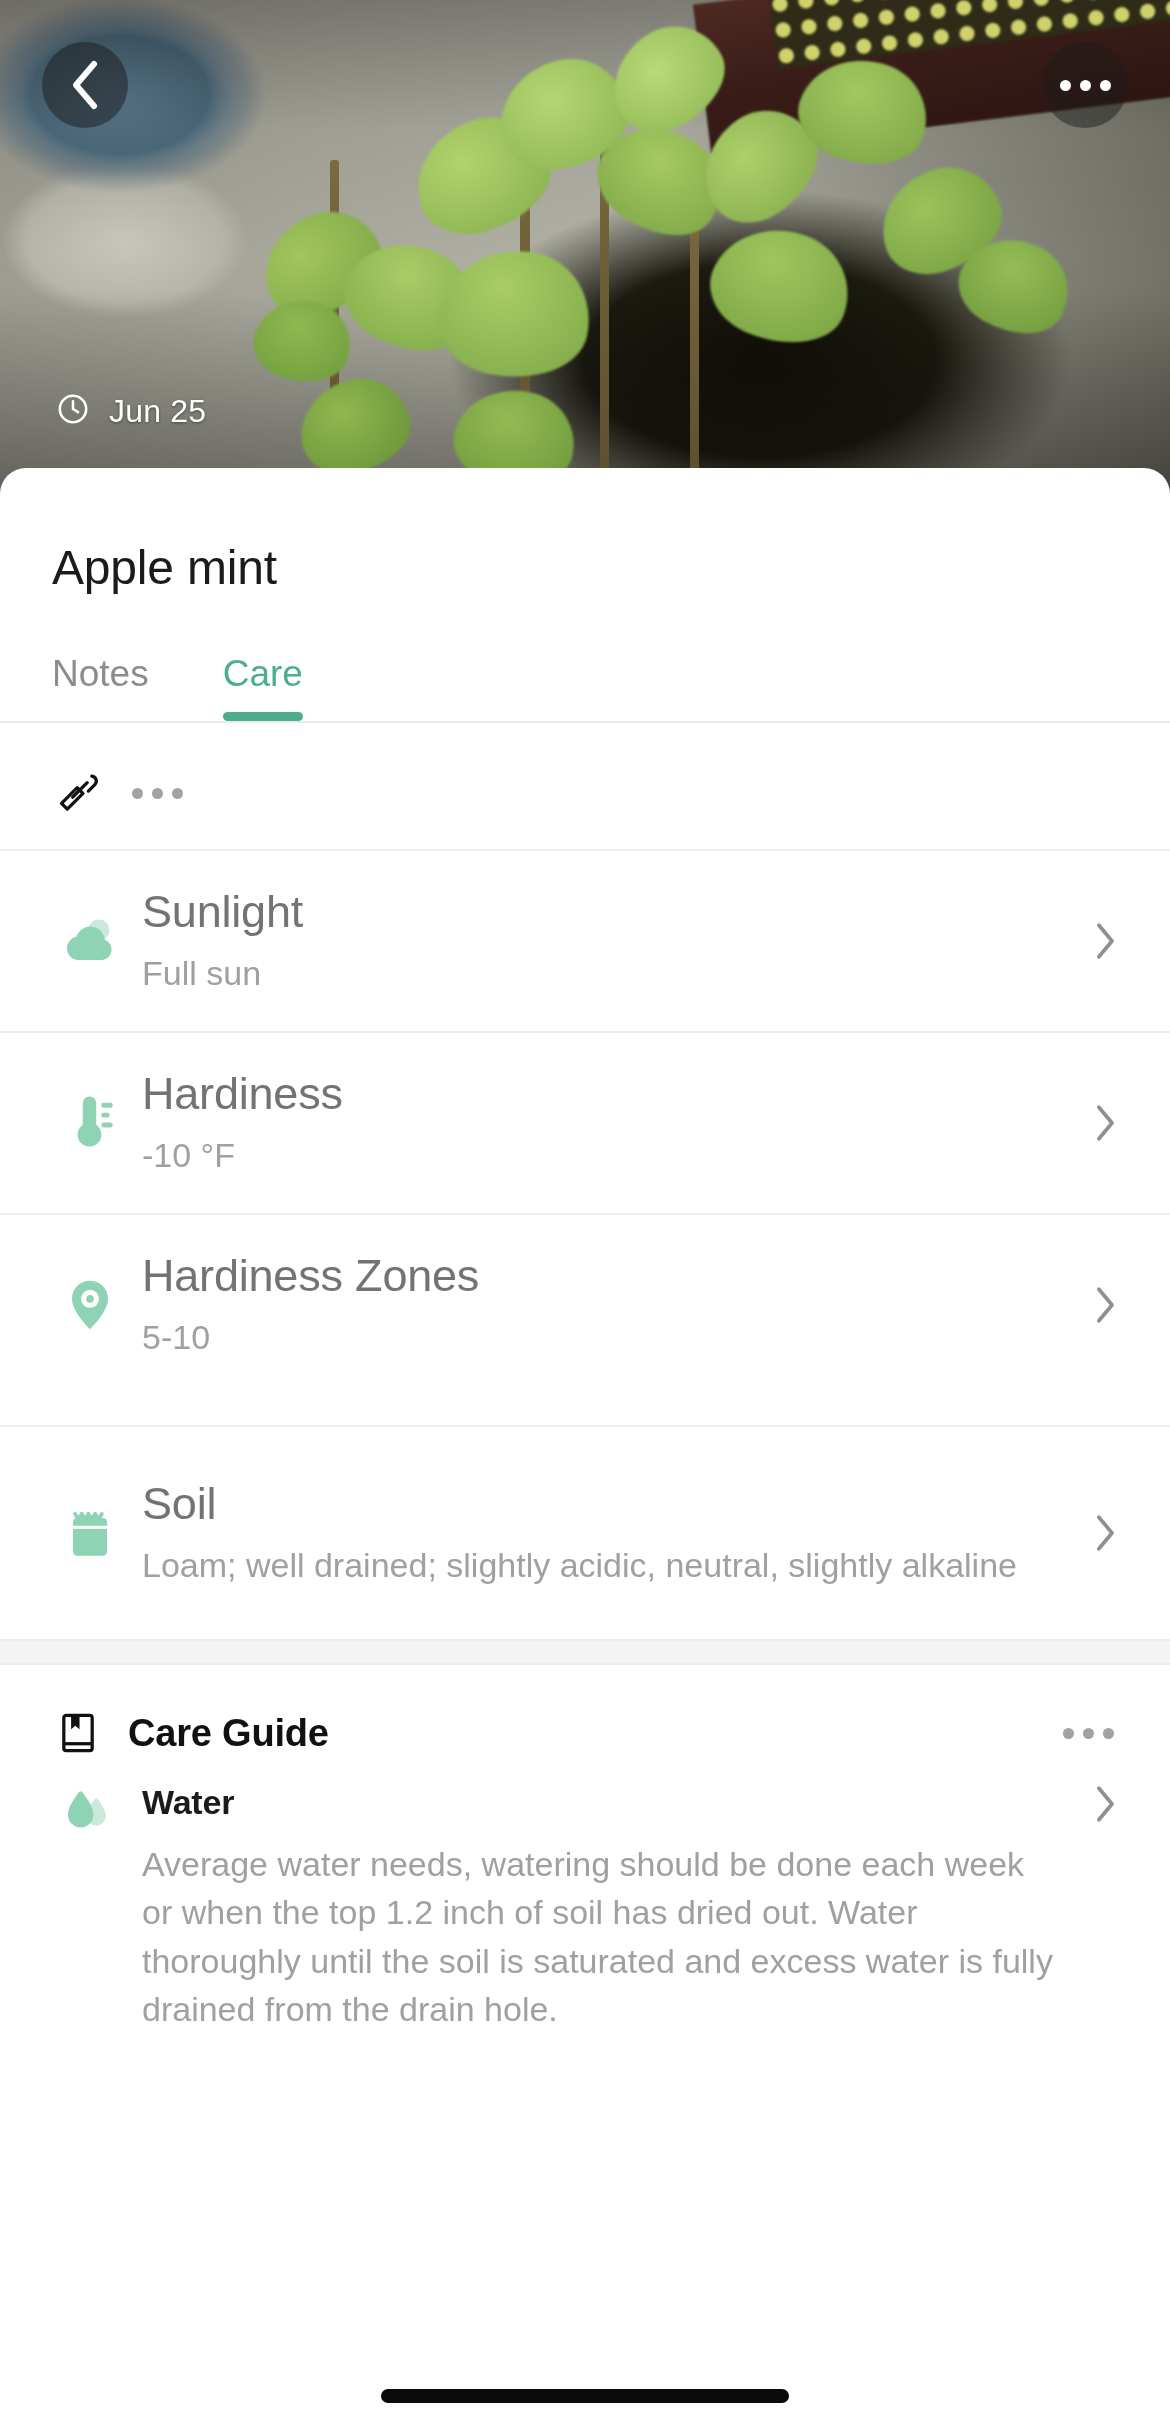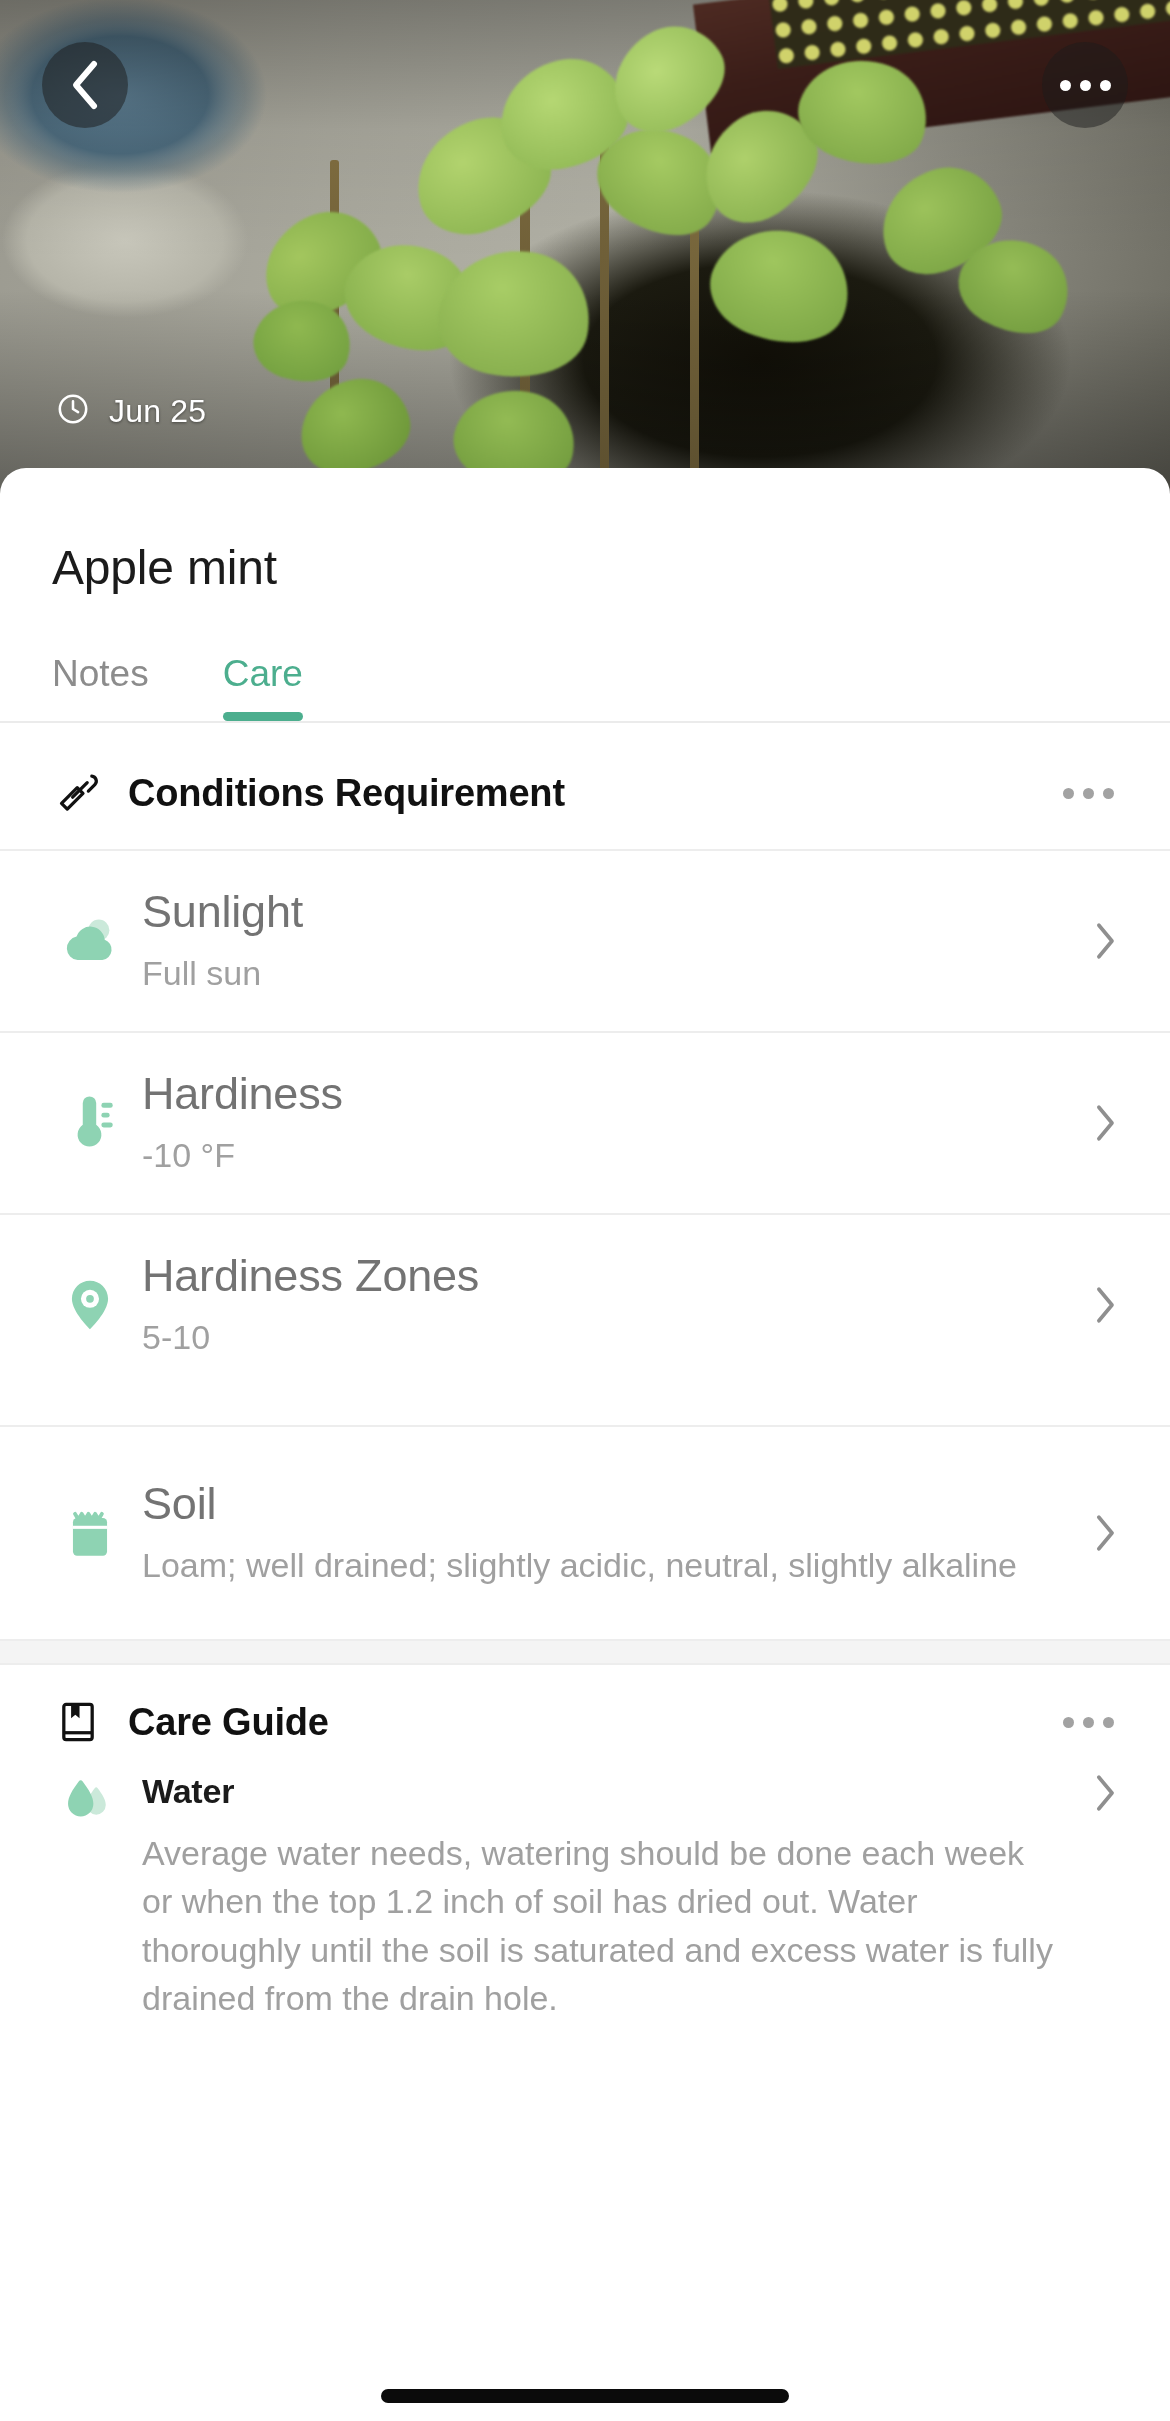--- a/index.html
+++ b/index.html
@@ -343,21 +343,20 @@
     <div class="tabs-rule"></div>
 
     <div class="section-head">
       <span class="sec-icon">
         <svg width="46" height="46" viewBox="0 0 24 24" fill="none">
           <path d="M19.2 3.2 a2.6 2.6 0 0 1 1.6 4.4 l-3.4 3.4" stroke="#111" stroke-width="1.7" stroke-linecap="round"></path>
           <path d="M16.8 6.6 L9.2 14.2" stroke="#111" stroke-width="1.7" stroke-linecap="round"></path>
           <path d="M11.6 9.2 L3.4 17.4 L6.4 20.4 L14.6 12.2 Z" stroke="#111" stroke-width="1.7" stroke-linejoin="round"></path>
         </svg>
       </span>
-      <span class="sec-title">Conditions Requirement</span>
       <span class="sec-more">
         <i></i>
         <i></i>
         <i></i>
       </span>
     </div>
 
     <div class="row">
       <span class="row-icon">
         <svg width="62" height="62" viewBox="0 0 24 24" fill="none">
@@ -429,21 +428,21 @@
       </span>
       <span class="row-chevron">
         <svg width="26" height="42" viewBox="0 0 14 24" fill="none">
           <path d="M3.5 3 L11 12 L3.5 21" stroke="#8f8f8f" stroke-width="2.1" stroke-linecap="round" stroke-linejoin="round"></path>
         </svg>
       </span>
     </div>
 
     <div class="gap-band"></div>
 
-    <div class="section-head" style="padding-top:31px;padding-bottom:24px;">
+    <div class="section-head" style="padding-top:42px;padding-bottom:24px;">
       <span class="sec-icon">
         <svg width="46" height="46" viewBox="0 0 24 24" fill="none">
           <rect x="4.6" y="2.8" width="14.8" height="18.4" rx="1.2" stroke="#111" stroke-width="1.7"></rect>
           <path d="M4.6 17.6 H19.4" stroke="#111" stroke-width="1.7"></path>
           <path d="M8.4 2.8 V10 L10.6 8.2 L12.8 10 V2.8" fill="#111"></path>
         </svg>
       </span>
       <span class="sec-title">Care Guide</span>
       <span class="sec-more">
         <i></i>

